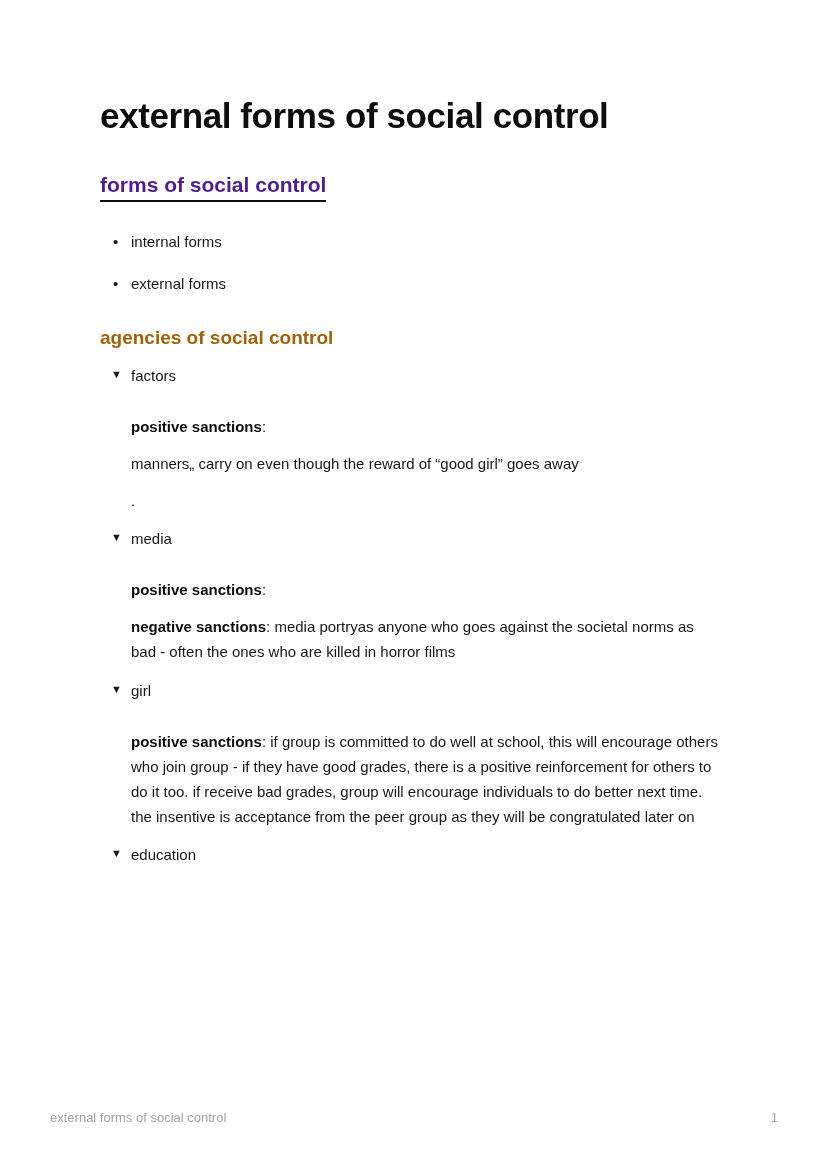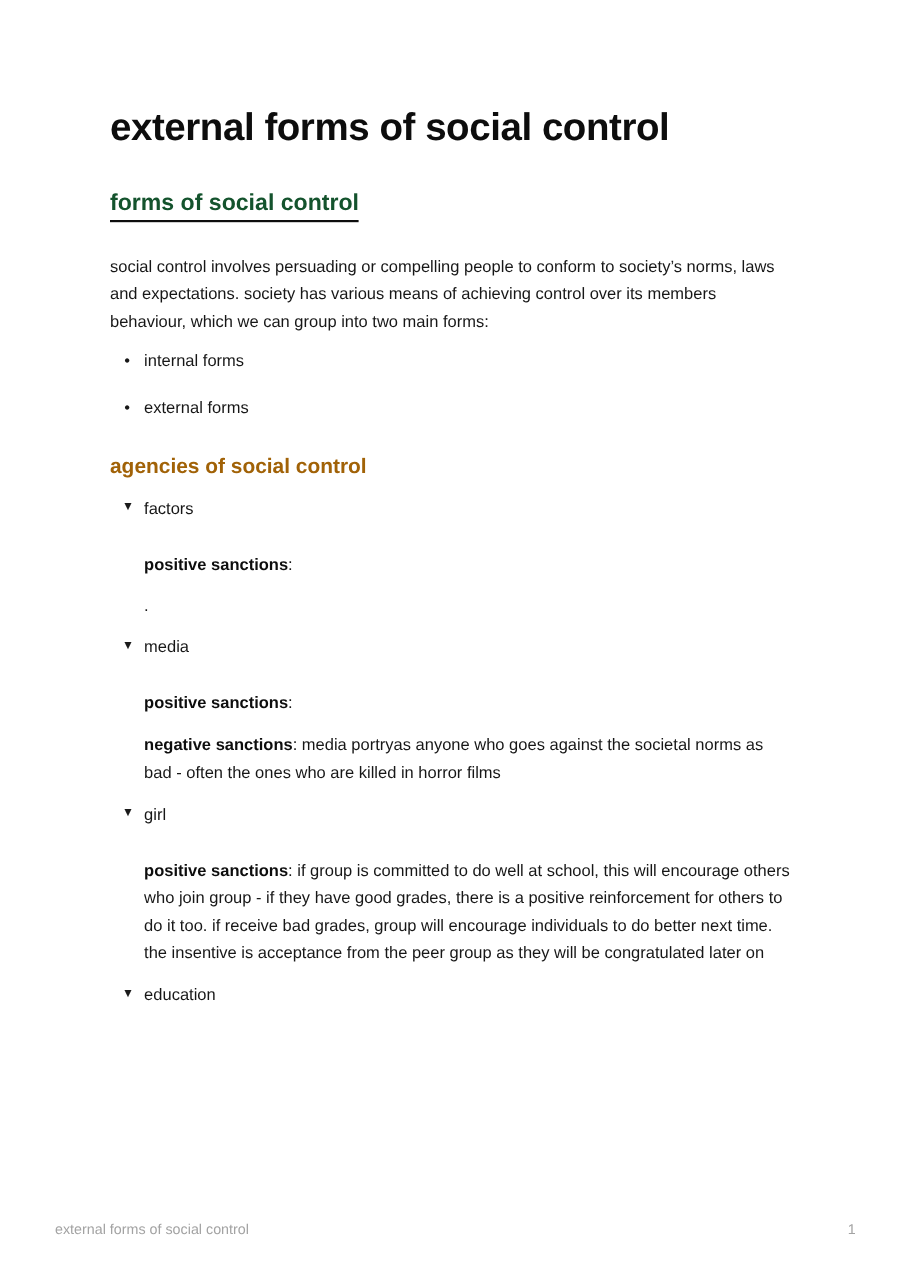--- a/index.html
+++ b/index.html
@@ -39,21 +39,21 @@
     margin: 0 0 36px 0;
     color: #0d0d0d;
   }
 
   
   .h-underline {
     font-size: 21px;
     font-weight: bold;
     line-height: 1.25;
     margin: 0 0 14px 0;
-    color: #14532d;
+    color: #4c1d95;
     display: inline-block;
     border-bottom: 2px solid #0d0d0d;
     padding-bottom: 1px;
   }
   .h-plain {
     font-size: 19px;
     font-weight: bold;
     line-height: 1.3;
     margin: 30px 0 10px 0;
     color: #a16207;
@@ -141,21 +141,20 @@
 <div class="page">
   <div class="content">
 
     <h1 class="doc-title">external forms of social control</h1>
 
     <div>
       <div style="margin-bottom:14px;">
         <h2 class="h-underline">forms of social control</h2>
       </div>
 
-      <p class="para">social control involves persuading or compelling people to conform to society’s norms, laws and expectations. society has various means of achieving control over its members behaviour, which we can group into two main forms:</p>
 
       <ul class="bullets">
         <li>
           <span class="dot">•</span>
           <span>internal forms</span>
         </li>
         <li>
           <span class="dot">•</span>
           <span>external forms</span>
         </li>
@@ -166,20 +165,21 @@
     <div>
       <h2 class="h-plain">agencies of social control</h2>
 
       <div class="toggle">
         <div class="toggle-head">
           <span class="toggle-arrow">▼</span>
           <span>factors</span>
         </div>
         <div class="toggle-body">
           <p><span class="lbl">positive sanctions</span><span>:</span><span></span></p>
+          <p>manners„ carry on even though the reward of “good girl” goes away</p>
           <p>.</p>
         </div>
       </div>
 
       <div class="toggle">
         <div class="toggle-head">
           <span class="toggle-arrow">▼</span>
           <span>media</span>
         </div>
         <div class="toggle-body">

